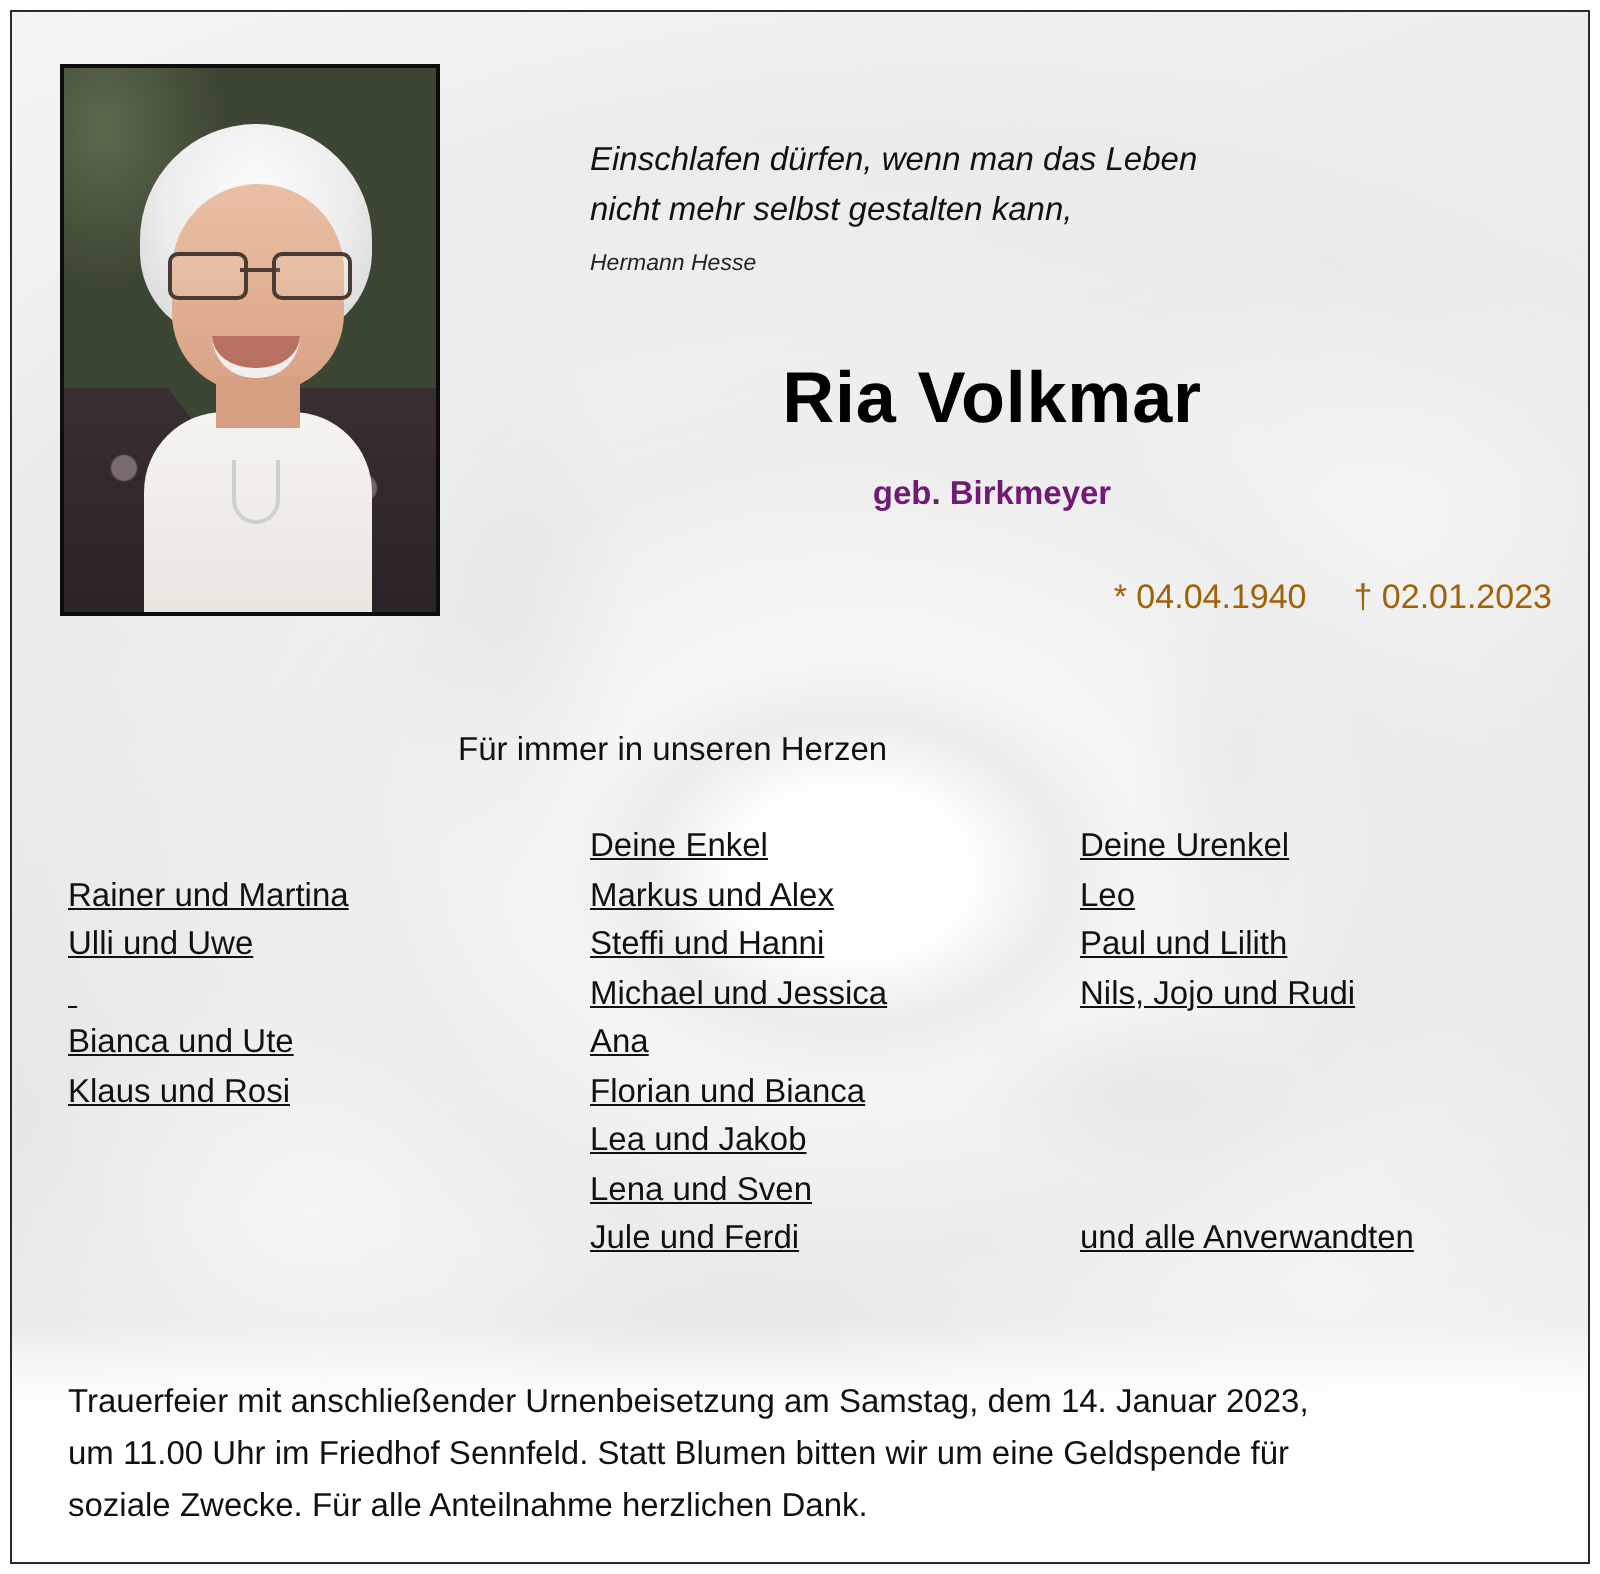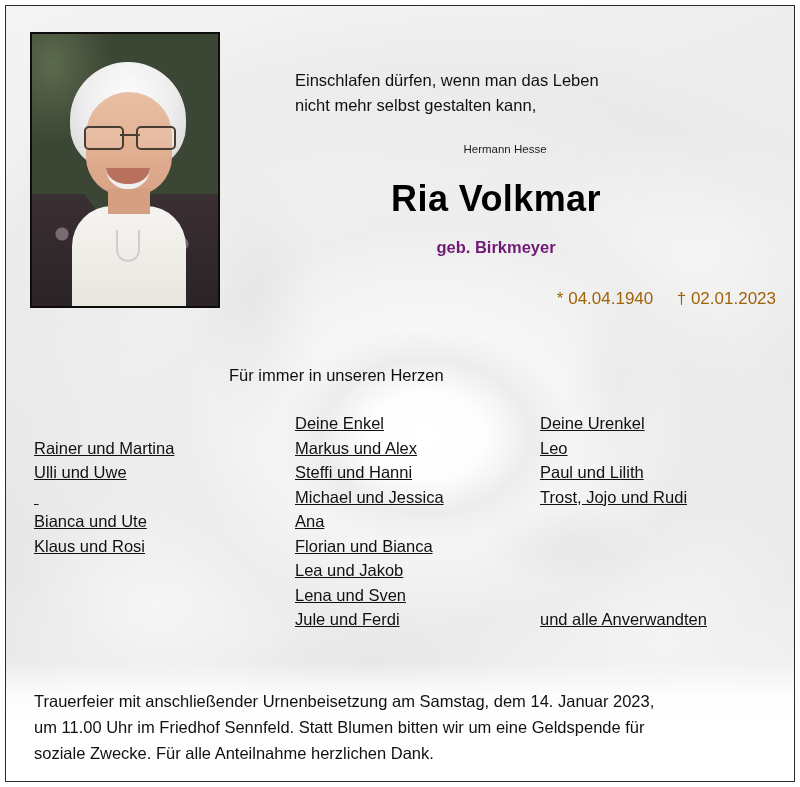--- a/index.html
+++ b/index.html
@@ -179,25 +179,26 @@
 
   
   .verse {
     position: absolute;
     left: 289px;
     top: 62px;
     width: 420px;
     font-size: 16.5px;
     line-height: 25px;
     color: #111111;
+    font-style: italic;
   }
   .verse-line { white-space: nowrap; }
   .verse-author {
-    margin-top: 19px;
-    text-align: center;
+    margin-top: 2px;
+    text-align: left;
     font-size: 11.5px;
     color: #222222;
   }
   .name {
     position: absolute;
     left: 210px;
     top: 172px;
     width: 560px;
     text-align: center;
     font-size: 36px;
@@ -325,21 +326,21 @@
         <div class="entry">Florian und Bianca</div>
         <div class="entry">Lea und Jakob</div>
         <div class="entry">Lena und Sven</div>
         <div class="entry">Jule und Ferdi</div>
       </div>
 
       <div class="col col-greatgrandchildren">
         <div class="entry">Deine Urenkel</div>
         <div class="entry">Leo</div>
         <div class="entry">Paul und Lilith</div>
-        <div class="entry">Trost, Jojo und Rudi</div>
+        <div class="entry">Nils, Jojo und Rudi</div>
         <div class="spacer"></div>
         <div class="spacer"></div>
         <div class="spacer"></div>
         <div class="spacer"></div>
         <div class="entry">und alle Anverwandten</div>
       </div>
     </div>
 
     <div class="ceremony">
       <div class="ceremony-line">Trauerfeier mit anschließender Urnenbeisetzung am Samstag, dem 14. Januar 2023,</div>

